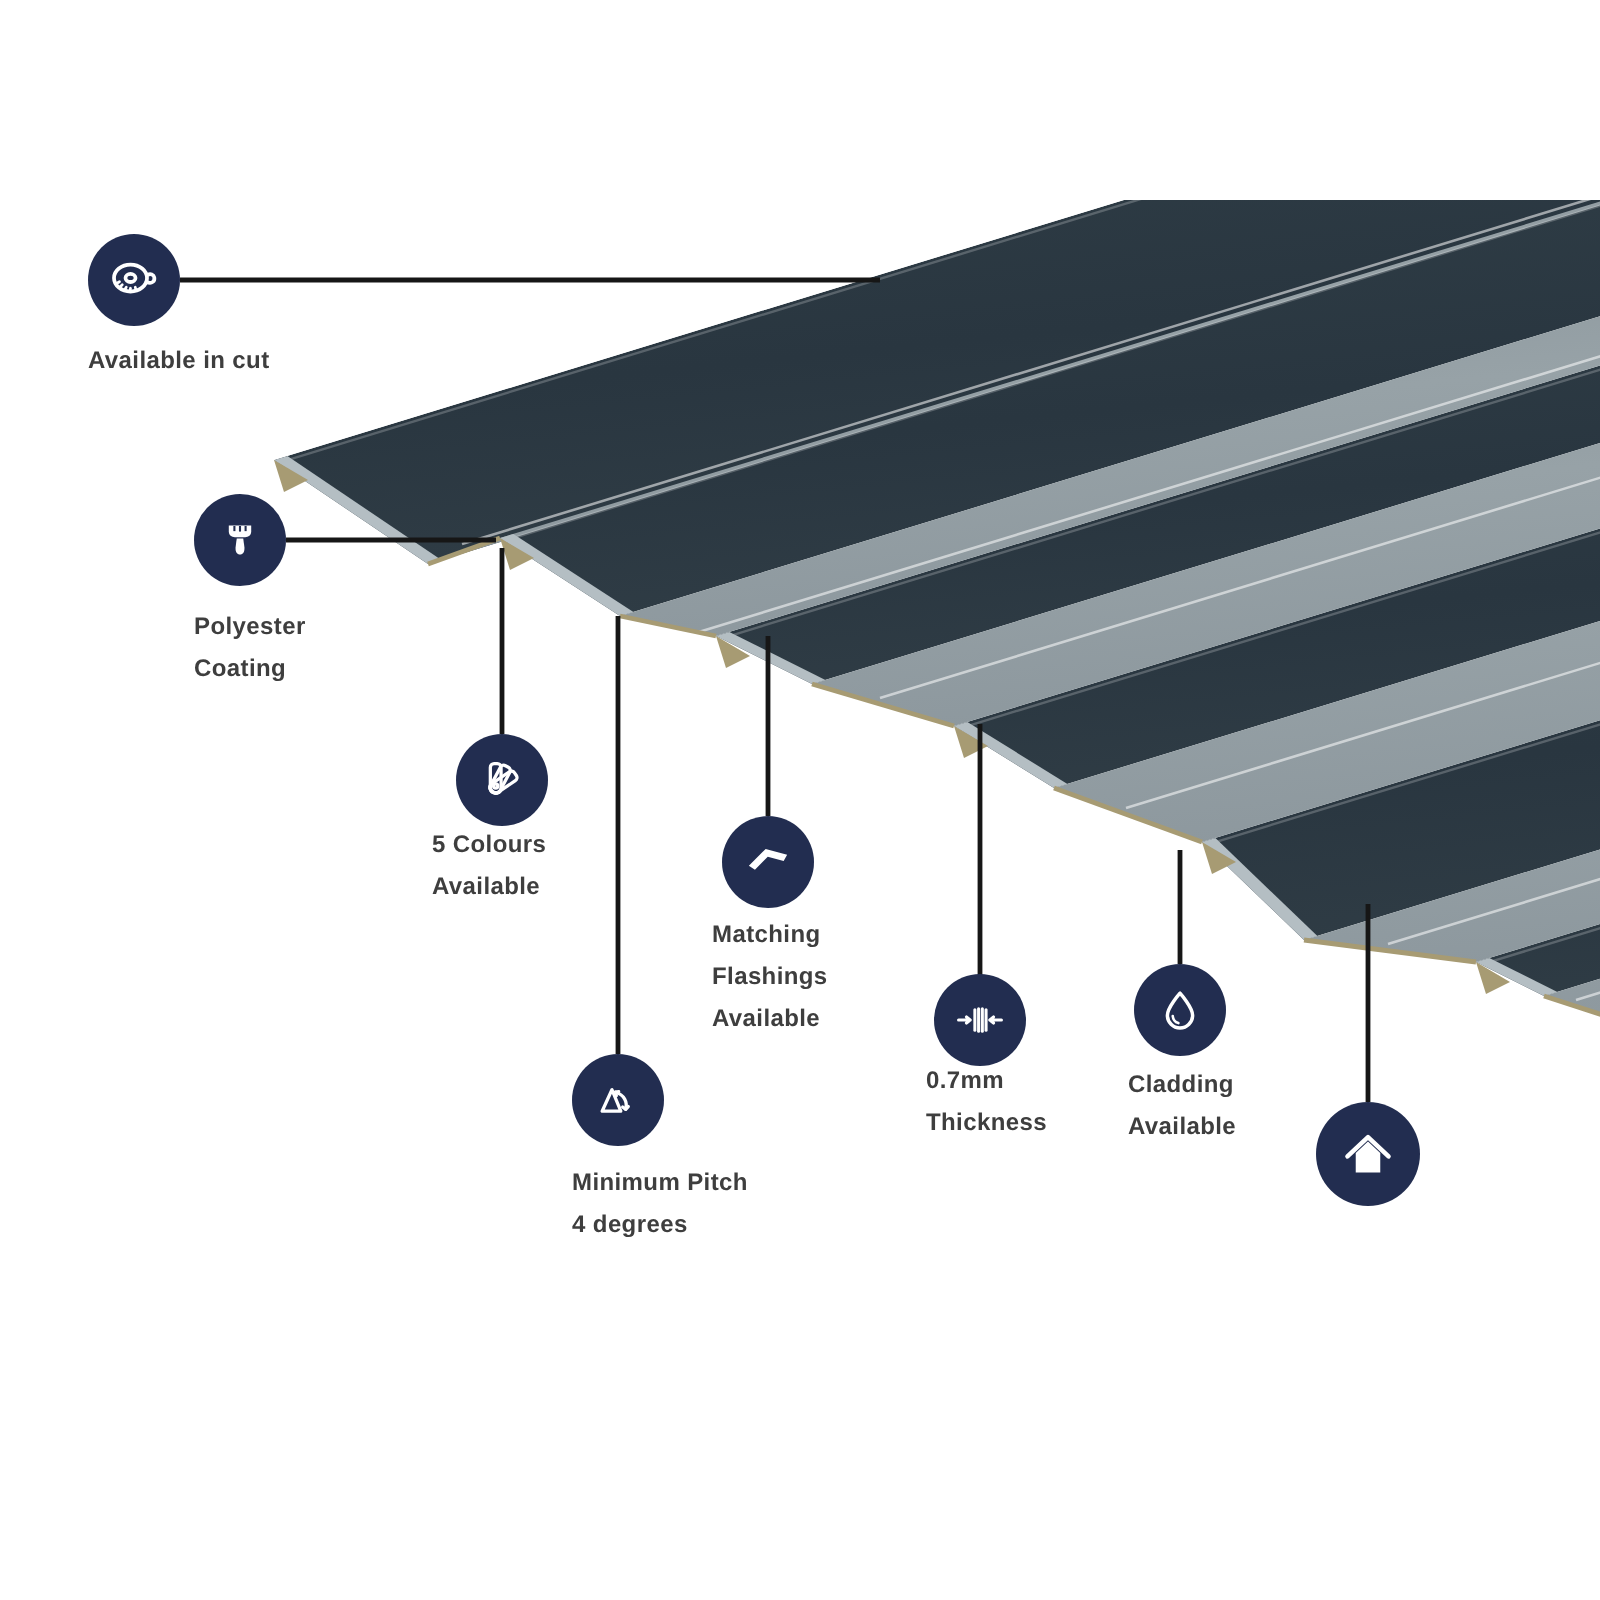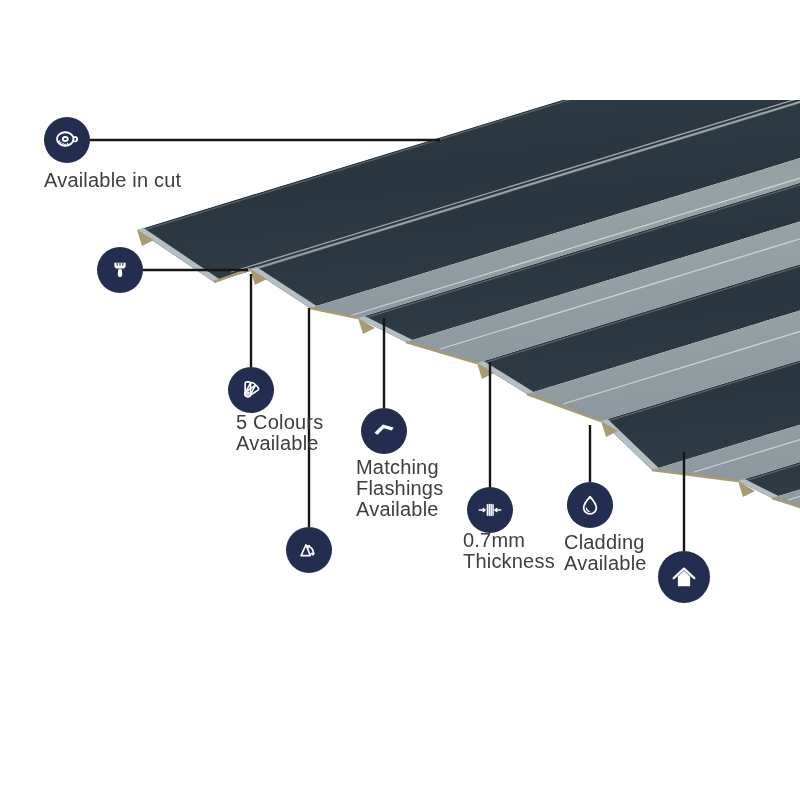--- a/index.html
+++ b/index.html
@@ -3,22 +3,22 @@
 <meta charset="utf-8">
 <style>
   html,body{margin:0;padding:0;background:#ffffff;}
   #canvas{position:relative;width:800px;height:800px;background:#fff;overflow:hidden;
           font-family:"Liberation Sans", sans-serif;}
   #sheet-svg{position:absolute;left:0;top:0;width:800px;height:800px;}
   .icon-circle{position:absolute;width:46px;height:46px;border-radius:50%;
                background:var(--navy,#222d50);display:flex;align-items:center;justify-content:center;}
   .icon-circle.lg{width:52px;height:52px;}
   .icon-circle svg{display:block;}
-  .feature-text{position:absolute;color:var(--txt,#3e3e3e);font-size:20px;line-height:21px;
-                font-weight:400;letter-spacing:0.2px;white-space:nowrap;}
+  .feature-text{position:absolute;color:var(--txt,#3e3e3e);font-size:12px;line-height:21px;
+                font-weight:700;letter-spacing:0.2px;white-space:nowrap;}
   .feature-text span{display:block;}
 </style>
 </head>
 <body>
 
 <div id="canvas">
 
   <svg id="sheet-svg" viewBox="0 0 800 800" xmlns="http://www.w3.org/2000/svg">
     <defs>
       <linearGradient id="gradDark" x1="0" y1="0" x2="0.28" y2="0.96">
@@ -134,34 +134,38 @@
     <svg width="28" height="28" viewBox="0 0 24 24">
       <path d="M7.2 5.8 h9.6 v2.6 c0 1.6 -1.2 2.4 -2.6 2.4 h-4.4 c-1.4 0 -2.6 -0.8 -2.6 -2.4 z" fill="#fff"></path>
       <path d="M10.6 11.4 l-0.5 3.8 c-0.15 1.9 0.7 3 1.9 3 s2.05 -1.1 1.9 -3 l-0.5 -3.8 z" fill="#fff"></path>
       <g stroke="#222d50" stroke-width="0.9">
         <line x1="9.6" y1="6" x2="9.6" y2="8.2"></line>
         <line x1="12" y1="6" x2="12" y2="8.4"></line>
         <line x1="14.4" y1="6" x2="14.4" y2="8.2"></line>
       </g>
     </svg>
   </div>
+  <div class="feature-text" style="left:97px;top:303px">
+    <span>Polyester</span>
+    <span>Coating</span>
+  </div>
 
   <div class="icon-circle" style="left:228px;top:367px">
     <svg width="28" height="28" viewBox="0 0 24 24" fill="none" stroke="#fff" stroke-width="1.4" stroke-linecap="round" stroke-linejoin="round">
       <g transform="rotate(56 9.3 15.2)">
           <rect x="7" y="5" width="4.6" height="12.4" rx="1.6"></rect>
         </g>
       <g transform="rotate(28 9.3 15.2)">
           <rect x="7" y="5" width="4.6" height="12.4" rx="1.6"></rect>
         </g>
       <rect x="7" y="5" width="4.6" height="12.4" rx="1.6"></rect>
       <circle cx="9.3" cy="14.6" r="0.9"></circle>
     </svg>
   </div>
-  <div class="feature-text" style="left:236px;top:412px">
+  <div class="feature-text" style="left:216px;top:412px">
     <span>5 Colours</span>
     <span>Available</span>
   </div>
 
   <div class="icon-circle" style="left:361px;top:408px">
     <svg width="28" height="28" viewBox="0 0 24 24">
       <path d="M3.8 13.6 L11 6.4 L20.2 8.9 L18.7 11.6 L11.9 9.7 L6.4 15.3 Z" fill="#fff"></path>
     </svg>
   </div>
   <div class="feature-text" style="left:356px;top:457px">
@@ -170,20 +174,24 @@
     <span>Available</span>
   </div>
 
   <div class="icon-circle" style="left:286px;top:527px">
     <svg width="28" height="28" viewBox="0 0 24 24" fill="none" stroke="#fff" stroke-width="1.4" stroke-linecap="round" stroke-linejoin="round">
       <path d="M5.2 16.8 L13.2 16.8 L9.4 7.6 Z"></path>
       <path d="M10.9 8.6 C14.8 9.9 16.1 12.9 15.3 15.9"></path>
       <path d="M15.3 16 L14 15 M15.3 16 L16.4 14.8"></path>
       <path d="M10.9 8.6 L12.3 8.4 M10.9 8.6 L11.3 10.1"></path>
     </svg>
+  </div>
+  <div class="feature-text" style="left:286px;top:581px">
+    <span>Minimum Pitch</span>
+    <span>4 degrees</span>
   </div>
 
   <div class="icon-circle" style="left:467px;top:487px">
     <svg width="28" height="28" viewBox="0 0 24 24" fill="none" stroke="#fff" stroke-width="1.3" stroke-linecap="round" stroke-linejoin="round">
       <line x1="9.8" y1="7.6" x2="9.8" y2="16.4"></line>
       <line x1="11.4" y1="7.2" x2="11.4" y2="16.8"></line>
       <line x1="13" y1="7.2" x2="13" y2="16.8"></line>
       <line x1="14.6" y1="7.6" x2="14.6" y2="16.4"></line>
       <path d="M2.8 12 H7.8 M7.8 12 L6.2 10.7 M7.8 12 L6.2 13.3"></path>
       <path d="M21.2 12 H16.2 M16.2 12 L17.8 10.7 M16.2 12 L17.8 13.3"></path>

